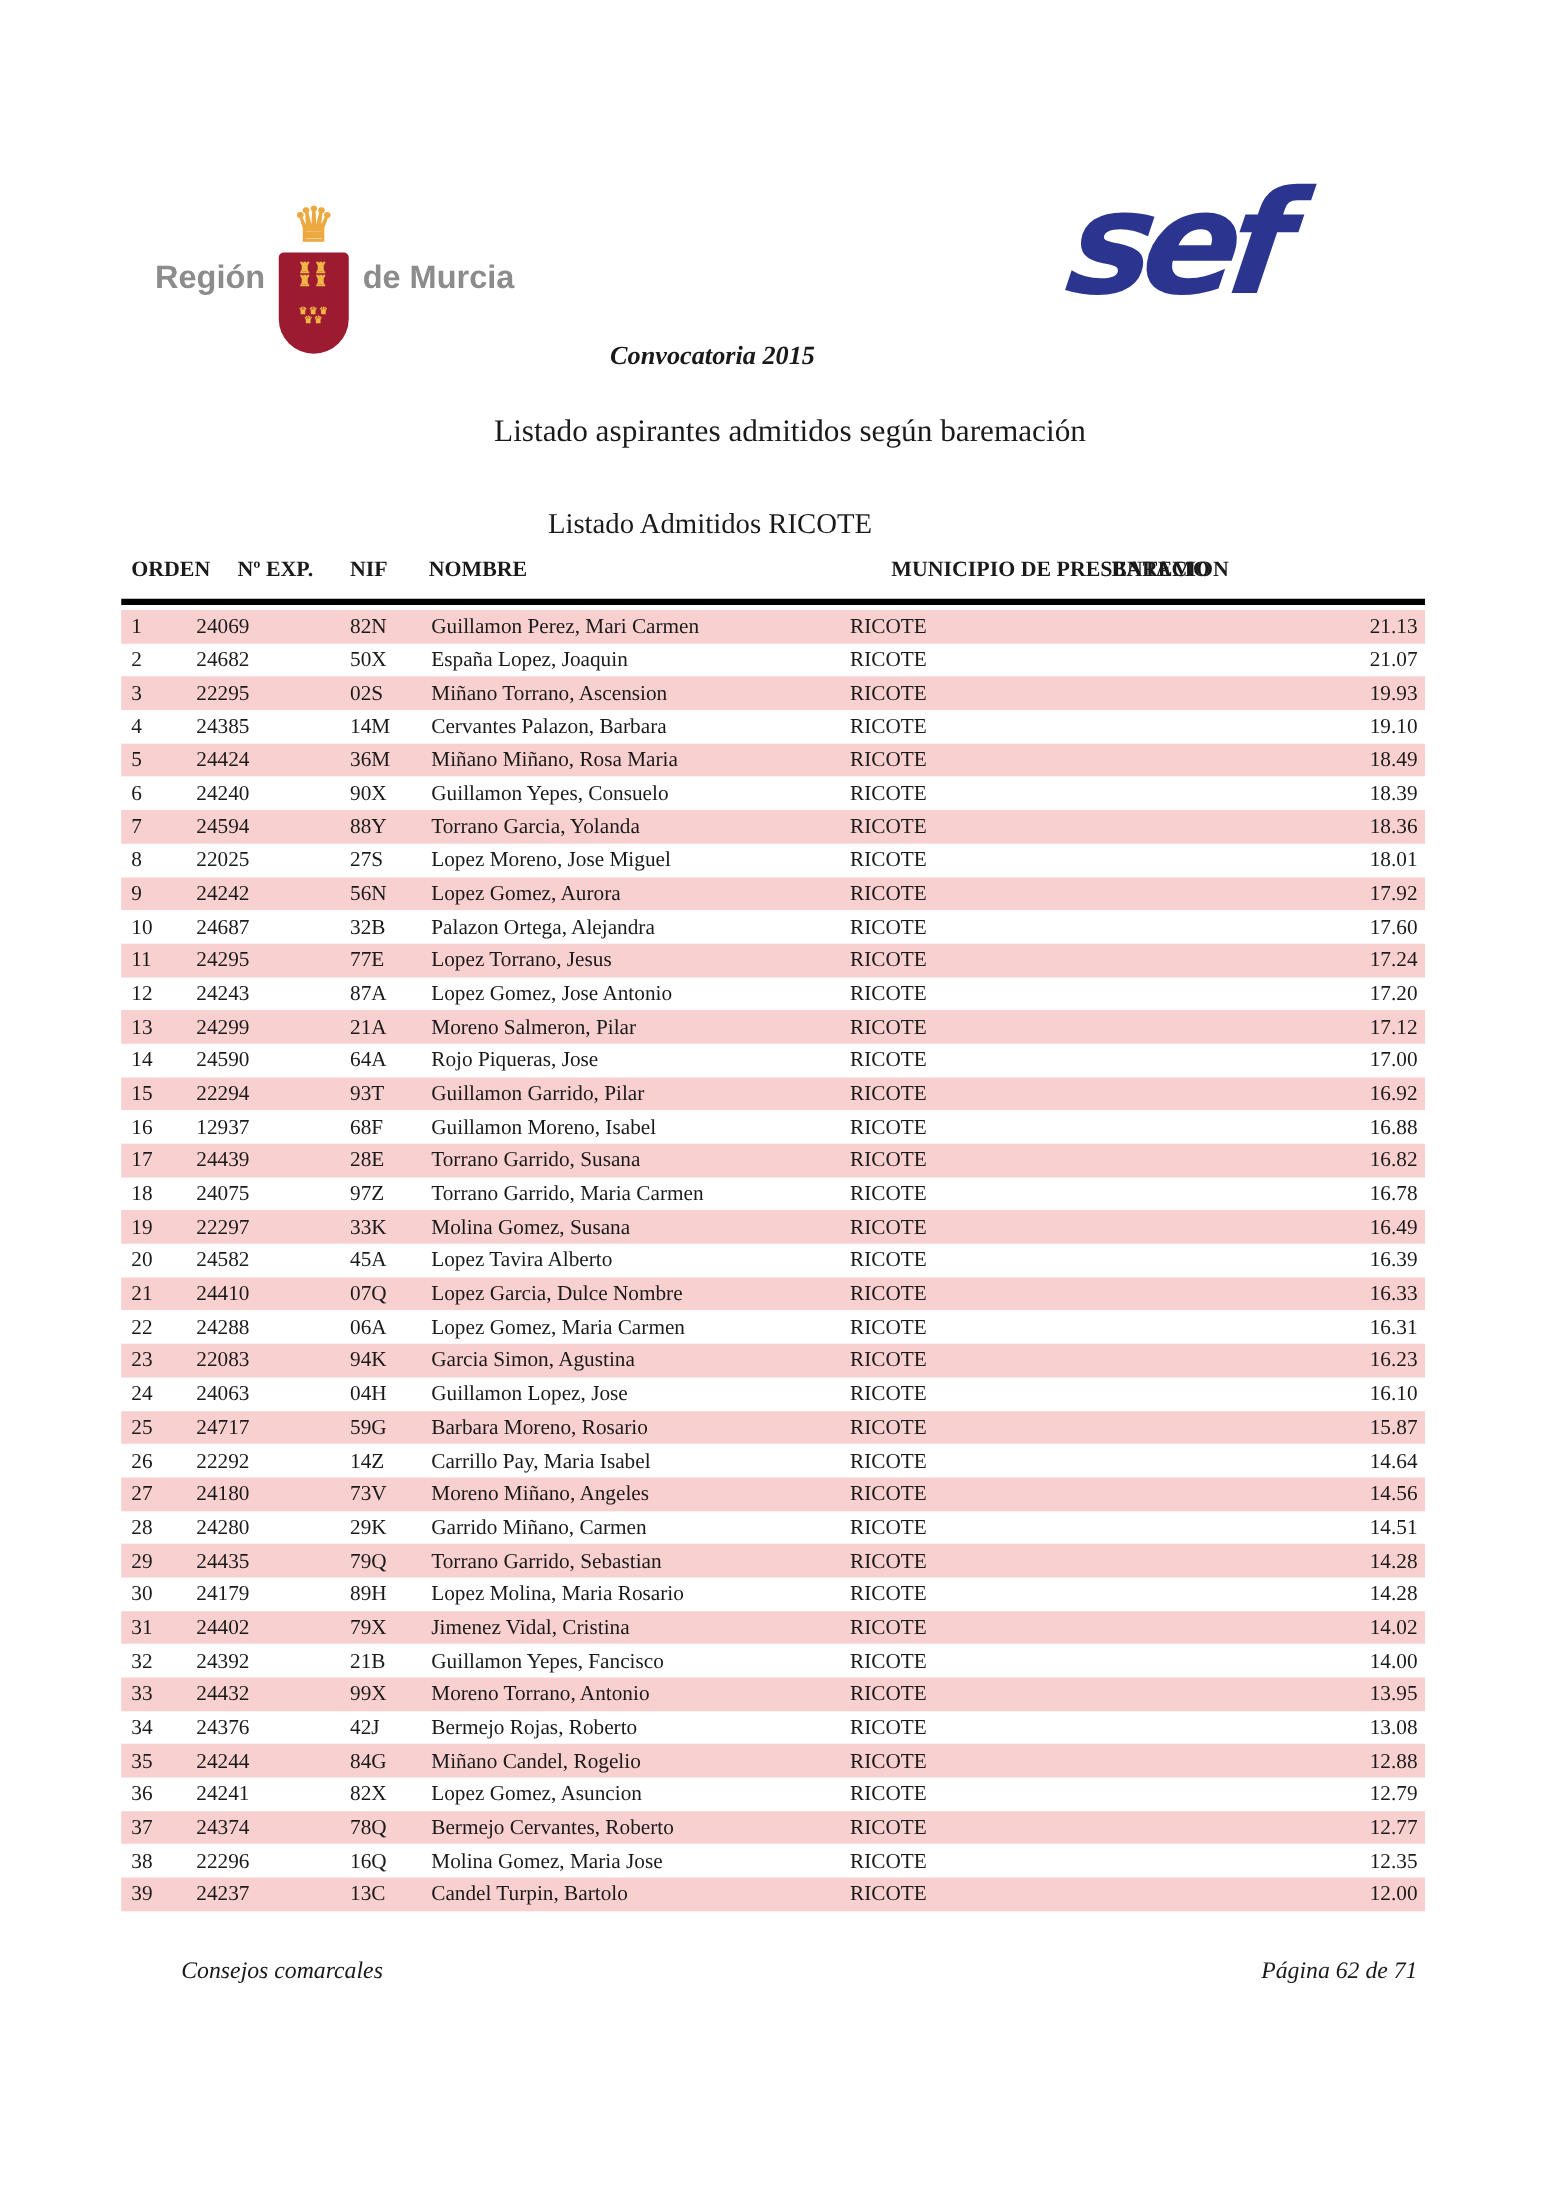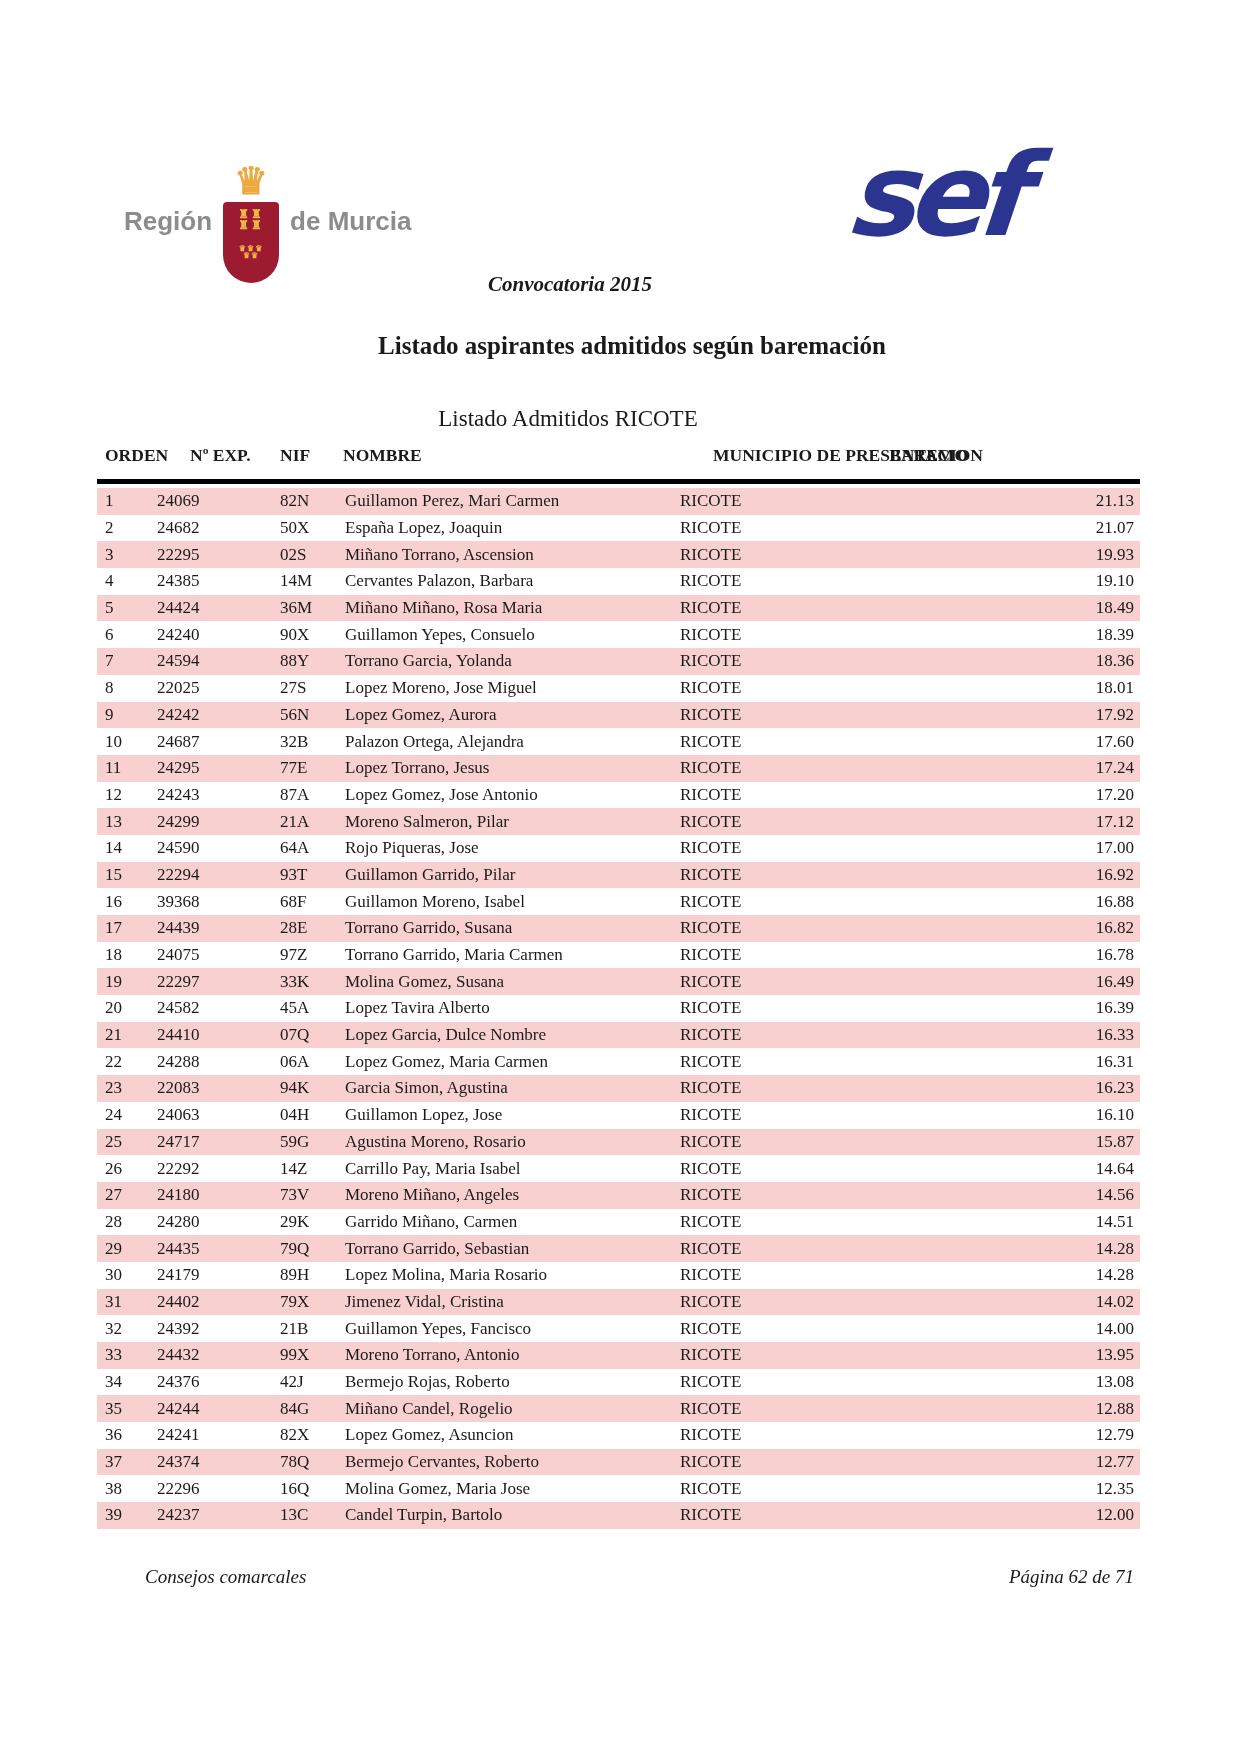--- a/index.html
+++ b/index.html
@@ -26,21 +26,21 @@
     font-size:115px;line-height:1;color:#2b3590;letter-spacing:-9px;
     transform:skewX(-8deg);
   }
   
   .t-convocatoria{
     position:absolute;top:272px;left:570px;transform:translateX(-50%);
     font-size:21px;font-weight:bold;font-style:italic;white-space:nowrap;
   }
   .t-main{
     position:absolute;top:332px;left:632px;transform:translateX(-50%);
-    font-size:25px;font-weight:bold;white-space:nowrap;
+    font-size:25px;font-weight:normal;white-space:nowrap;
   }
   .t-sub{
     position:absolute;top:406px;left:568px;transform:translateX(-50%);
     font-size:23px;white-space:nowrap;
   }
   
   .thead{position:absolute;top:445px;left:0;width:1072px;height:24px;font-weight:bold;font-size:17.5px;}
   .h-orden{position:absolute;left:105px;}
   .h-exp{position:absolute;left:190px;}
   .h-nif{position:absolute;left:280px;}
@@ -226,21 +226,21 @@
       <div class="cell c-orden">15</div>
       <div class="cell c-exp">22294</div>
       <div class="cell c-nif">93T</div>
       <div class="cell c-name">Guillamon Garrido, Pilar</div>
       <div class="cell c-mun">RICOTE</div>
       <div class="cell c-baremo">16.92</div>
     </div>
 
     <div class="row even">
       <div class="cell c-orden">16</div>
-      <div class="cell c-exp">39368</div>
+      <div class="cell c-exp">12937</div>
       <div class="cell c-nif">68F</div>
       <div class="cell c-name">Guillamon Moreno, Isabel</div>
       <div class="cell c-mun">RICOTE</div>
       <div class="cell c-baremo">16.88</div>
     </div>
 
     <div class="row odd">
       <div class="cell c-orden">17</div>
       <div class="cell c-exp">24439</div>
       <div class="cell c-nif">28E</div>
@@ -309,21 +309,21 @@
       <div class="cell c-nif">04H</div>
       <div class="cell c-name">Guillamon Lopez, Jose</div>
       <div class="cell c-mun">RICOTE</div>
       <div class="cell c-baremo">16.10</div>
     </div>
 
     <div class="row odd">
       <div class="cell c-orden">25</div>
       <div class="cell c-exp">24717</div>
       <div class="cell c-nif">59G</div>
-      <div class="cell c-name">Agustina Moreno, Rosario</div>
+      <div class="cell c-name">Barbara Moreno, Rosario</div>
       <div class="cell c-mun">RICOTE</div>
       <div class="cell c-baremo">15.87</div>
     </div>
 
     <div class="row even">
       <div class="cell c-orden">26</div>
       <div class="cell c-exp">22292</div>
       <div class="cell c-nif">14Z</div>
       <div class="cell c-name">Carrillo Pay, Maria Isabel</div>
       <div class="cell c-mun">RICOTE</div>

